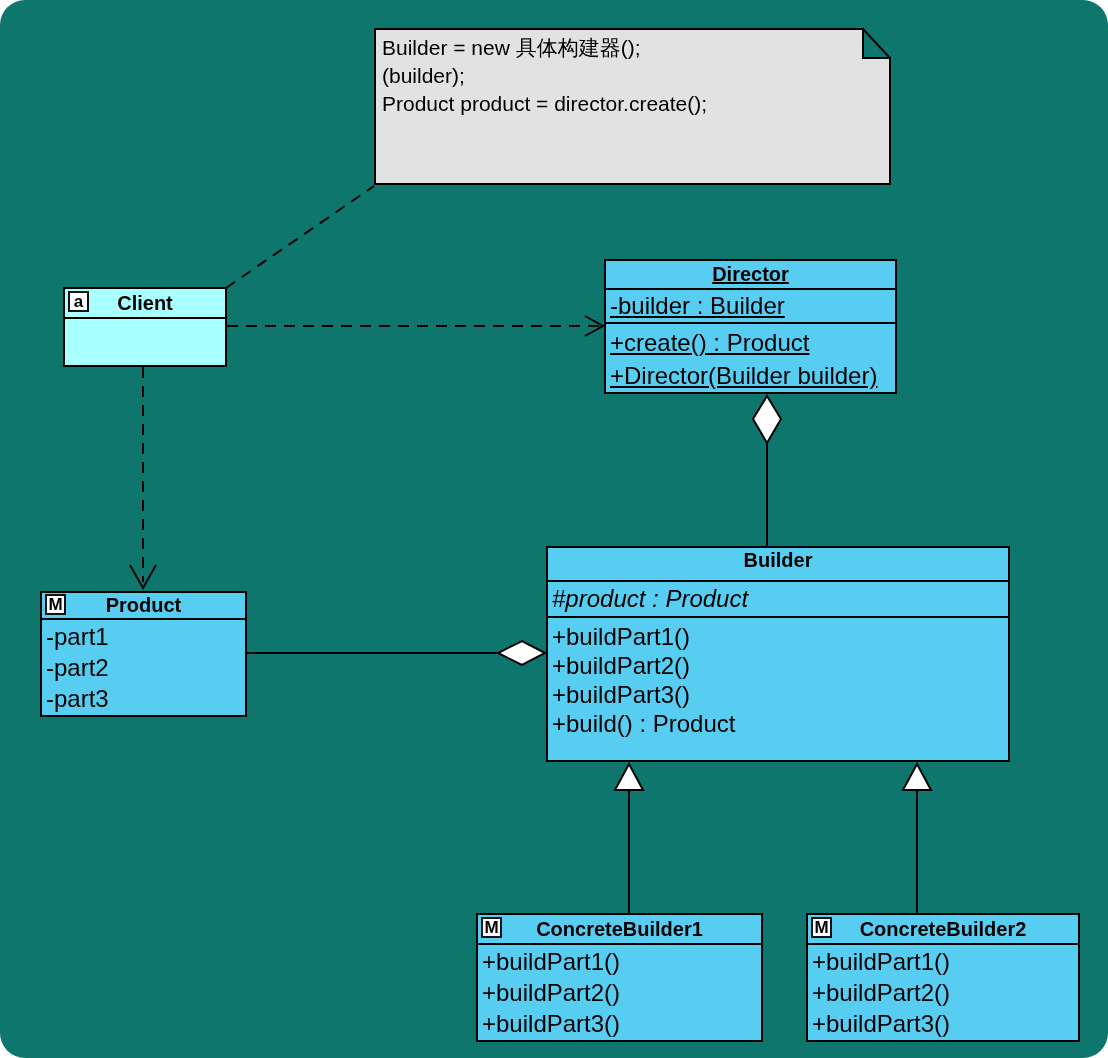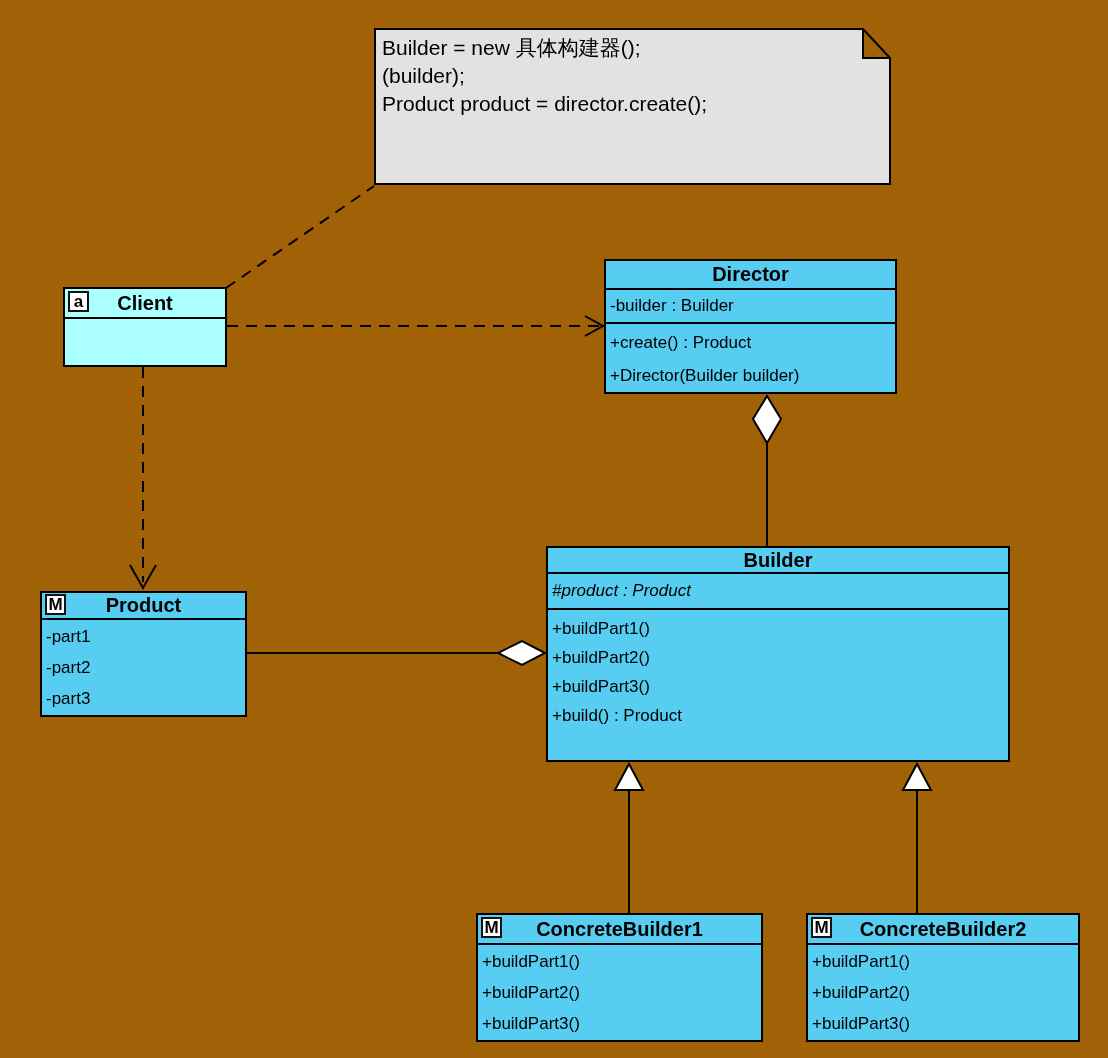--- a/index.html
+++ b/index.html
@@ -1,22 +1,23 @@
 <!DOCTYPE html>
 <html><head>
 <meta charset="utf-8">
 <style>
   html,body{margin:0;padding:0;background:#ffffff;}
   #canvas{
     position:relative;
     width:1108px;height:1058px;
-    background:#a16207;
+    background:#0f766e;
     font-family:"Liberation Sans","DejaVu Sans",sans-serif;
     color:#000;
     overflow:hidden;
+    border-radius:25px;
   }
   #connectors{position:absolute;left:0;top:0;width:1108px;height:1058px;z-index:1;}
   .cls{
     position:absolute;
     box-sizing:border-box;
     border:2px solid #000;
     z-index:2;
   }
   .cls .title{
     position:relative;
@@ -25,21 +26,21 @@
     text-align:center;
     overflow:hidden;
     white-space:nowrap;
   }
   .compartment{
     box-sizing:border-box;
     border-top:2px solid #000;
     overflow:hidden;
   }
   .member{
-    font-size:17px;
+    font-size:24px;
     padding-left:4px;
     white-space:nowrap;
   }
   .badge{
     position:absolute;
     left:3px;top:2px;
     width:21px;height:21px;
     box-sizing:border-box;
     border:2px solid #111;
     background:#fff;
@@ -56,29 +57,29 @@
     padding:6px 8px;
     font-size:21px;
     line-height:28px;
     white-space:nowrap;
   }
   
   #client{left:63px;top:287px;width:164px;height:80px;}
   #client .title{height:28px;line-height:28px;}
   #client .body{height:46px;}
 
-  #director{left:604px;top:259px;width:293px;height:135px;}
+  #director{left:604px;top:259px;width:293px;height:135px;text-decoration:underline;}
   #director .title{height:27px;line-height:27px;}
   #director .attrs{height:34px;}
   #director .attrs .member{line-height:32px;}
   #director .methods{height:70px;padding-top:2px;}
   #director .methods .member{line-height:33px;}
 
   #builder{left:546px;top:546px;width:464px;height:216px;}
-  #builder .title{height:24px;line-height:24px;}
+  #builder .title{height:32px;line-height:24px;}
   #builder .attrs{height:36px;}
   #builder .attrs .member{line-height:34px;font-style:italic;}
   #builder .methods{height:152px;padding-top:4px;}
   #builder .methods .member{line-height:29px;}
 
   #product{left:40px;top:591px;width:207px;height:126px;}
   #product .title{height:25px;line-height:25px;}
   #product .attrs{height:97px;padding-top:1px;}
   #product .attrs .member{line-height:31px;}
   #product .badge{top:1px;}

